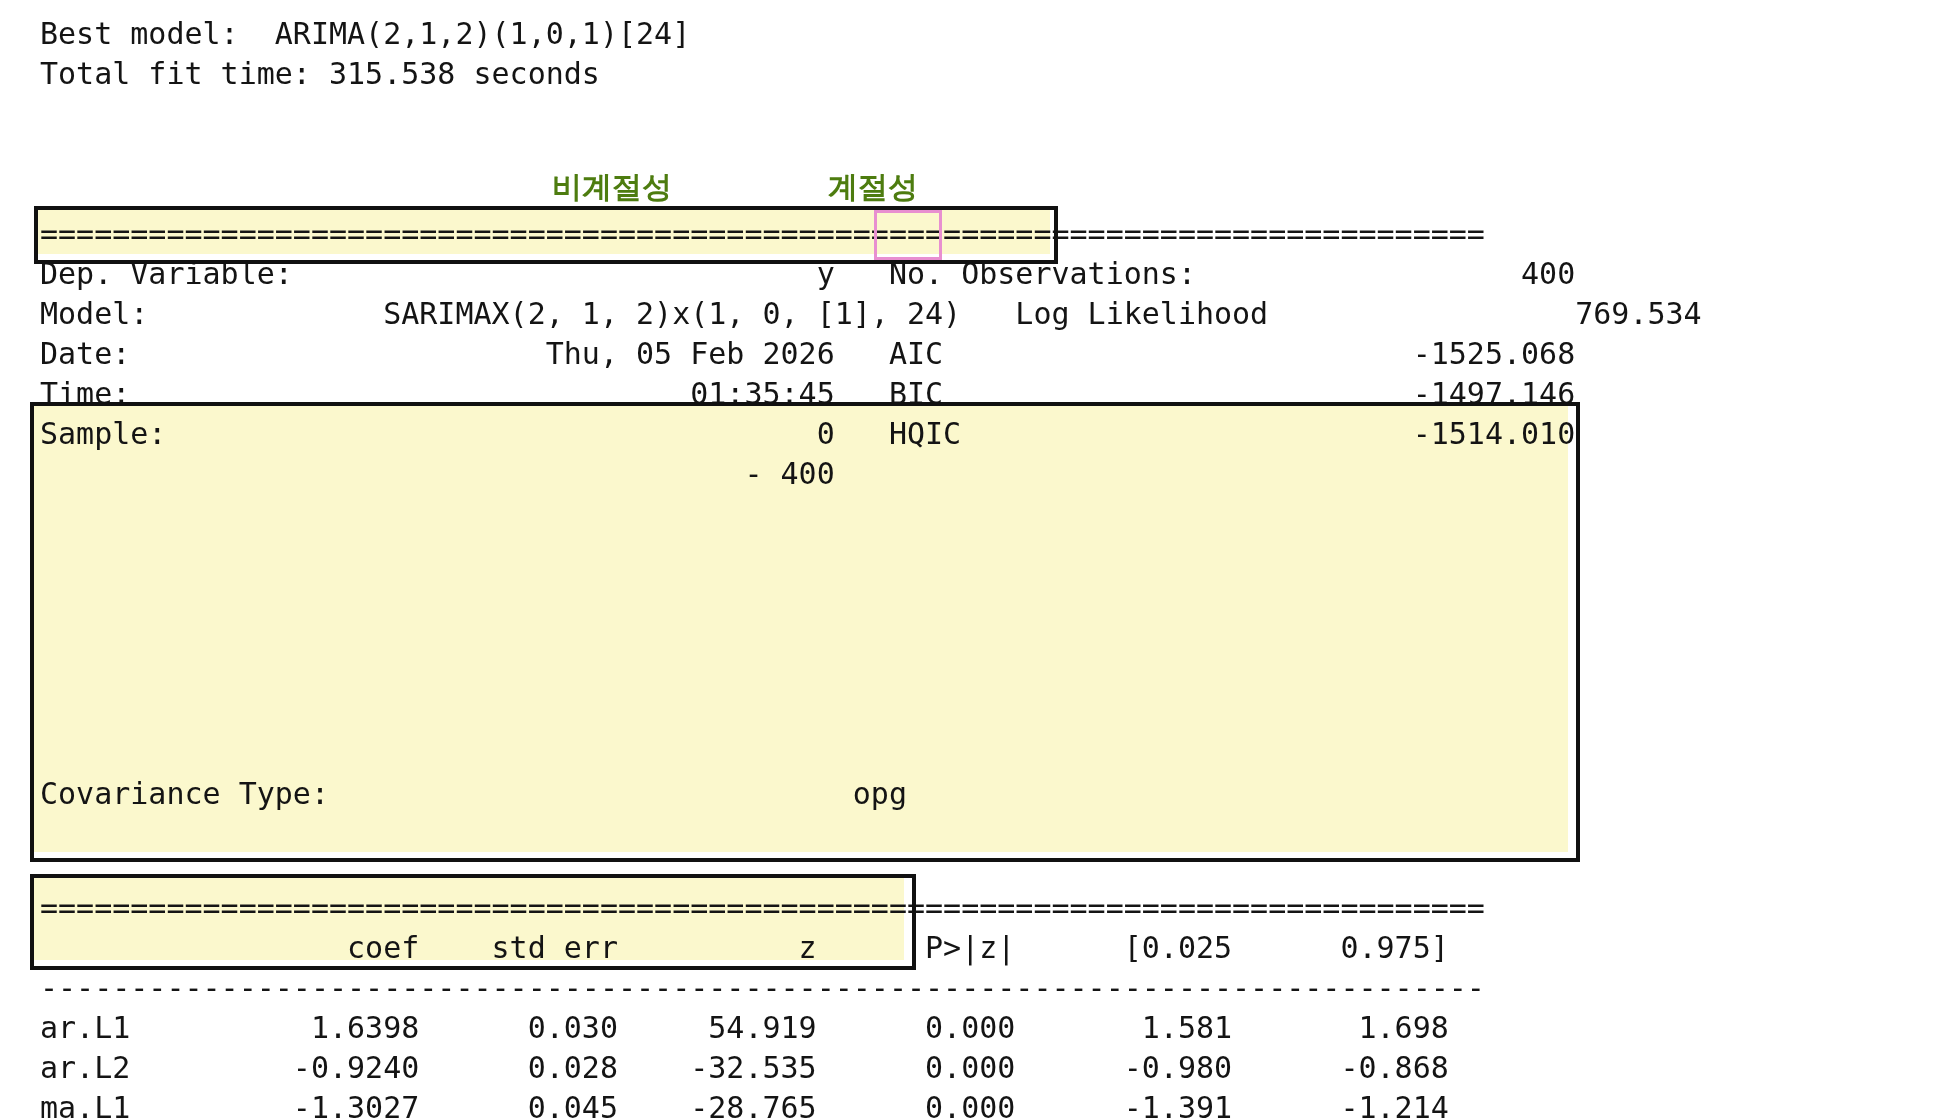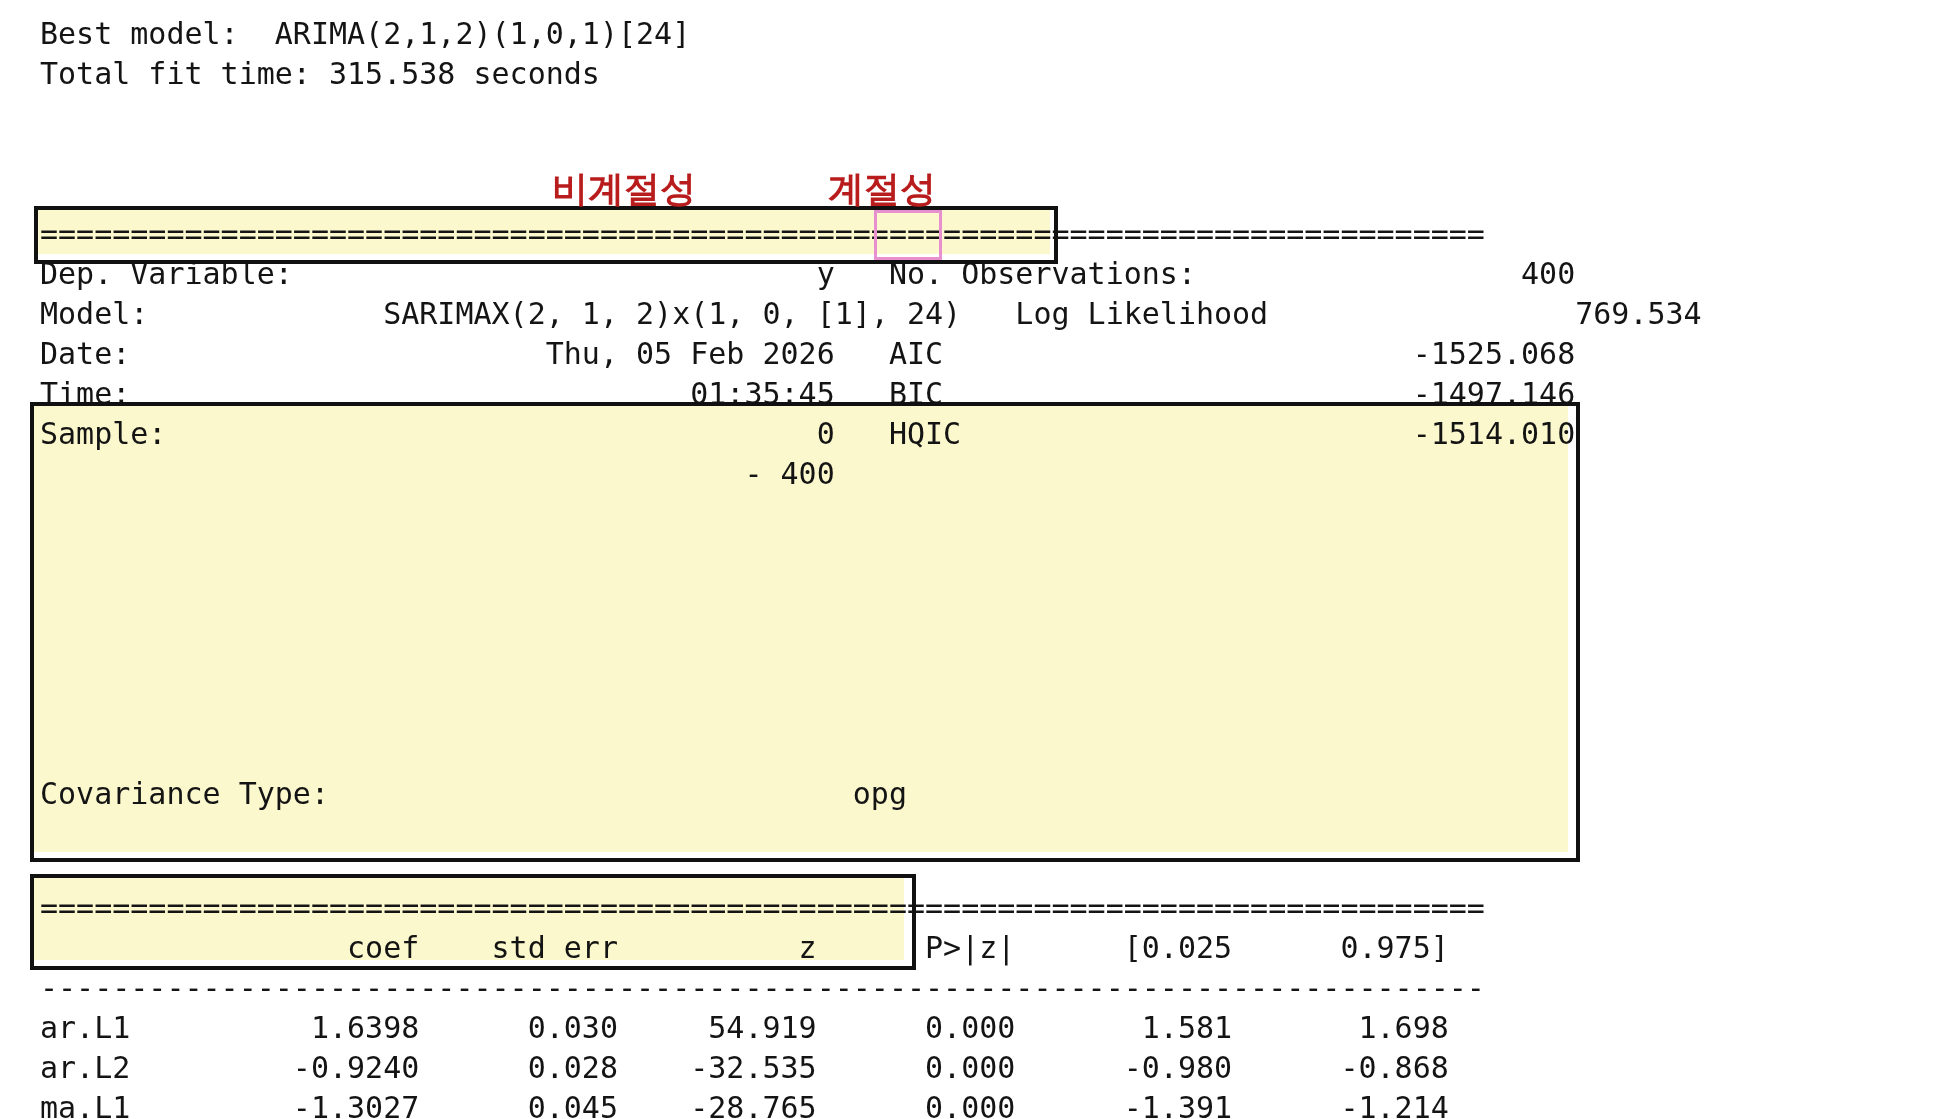--- a/index.html
+++ b/index.html
@@ -53,24 +53,24 @@
     pointer-events: none;
   }
   .box-pink {
     position: absolute;
     border: 3px solid #e88fd0;
     z-index: 3;
     pointer-events: none;
   }
   .anno {
     position: absolute;
-    color: #b91c1c;
-    font-family: Liberation Serif, serif;
+    color: #4d7c0f;
+    font-family: Liberation Mono, monospace;
     font-weight: bold;
-    font-size: 36px;
+    font-size: 30px;
     line-height: 34px;
     z-index: 4;
     white-space: pre;
   }
   .layer-text { position: relative; z-index: 1; }
 </style>
 </head>
 <body>
 
 <div class="sheet">

